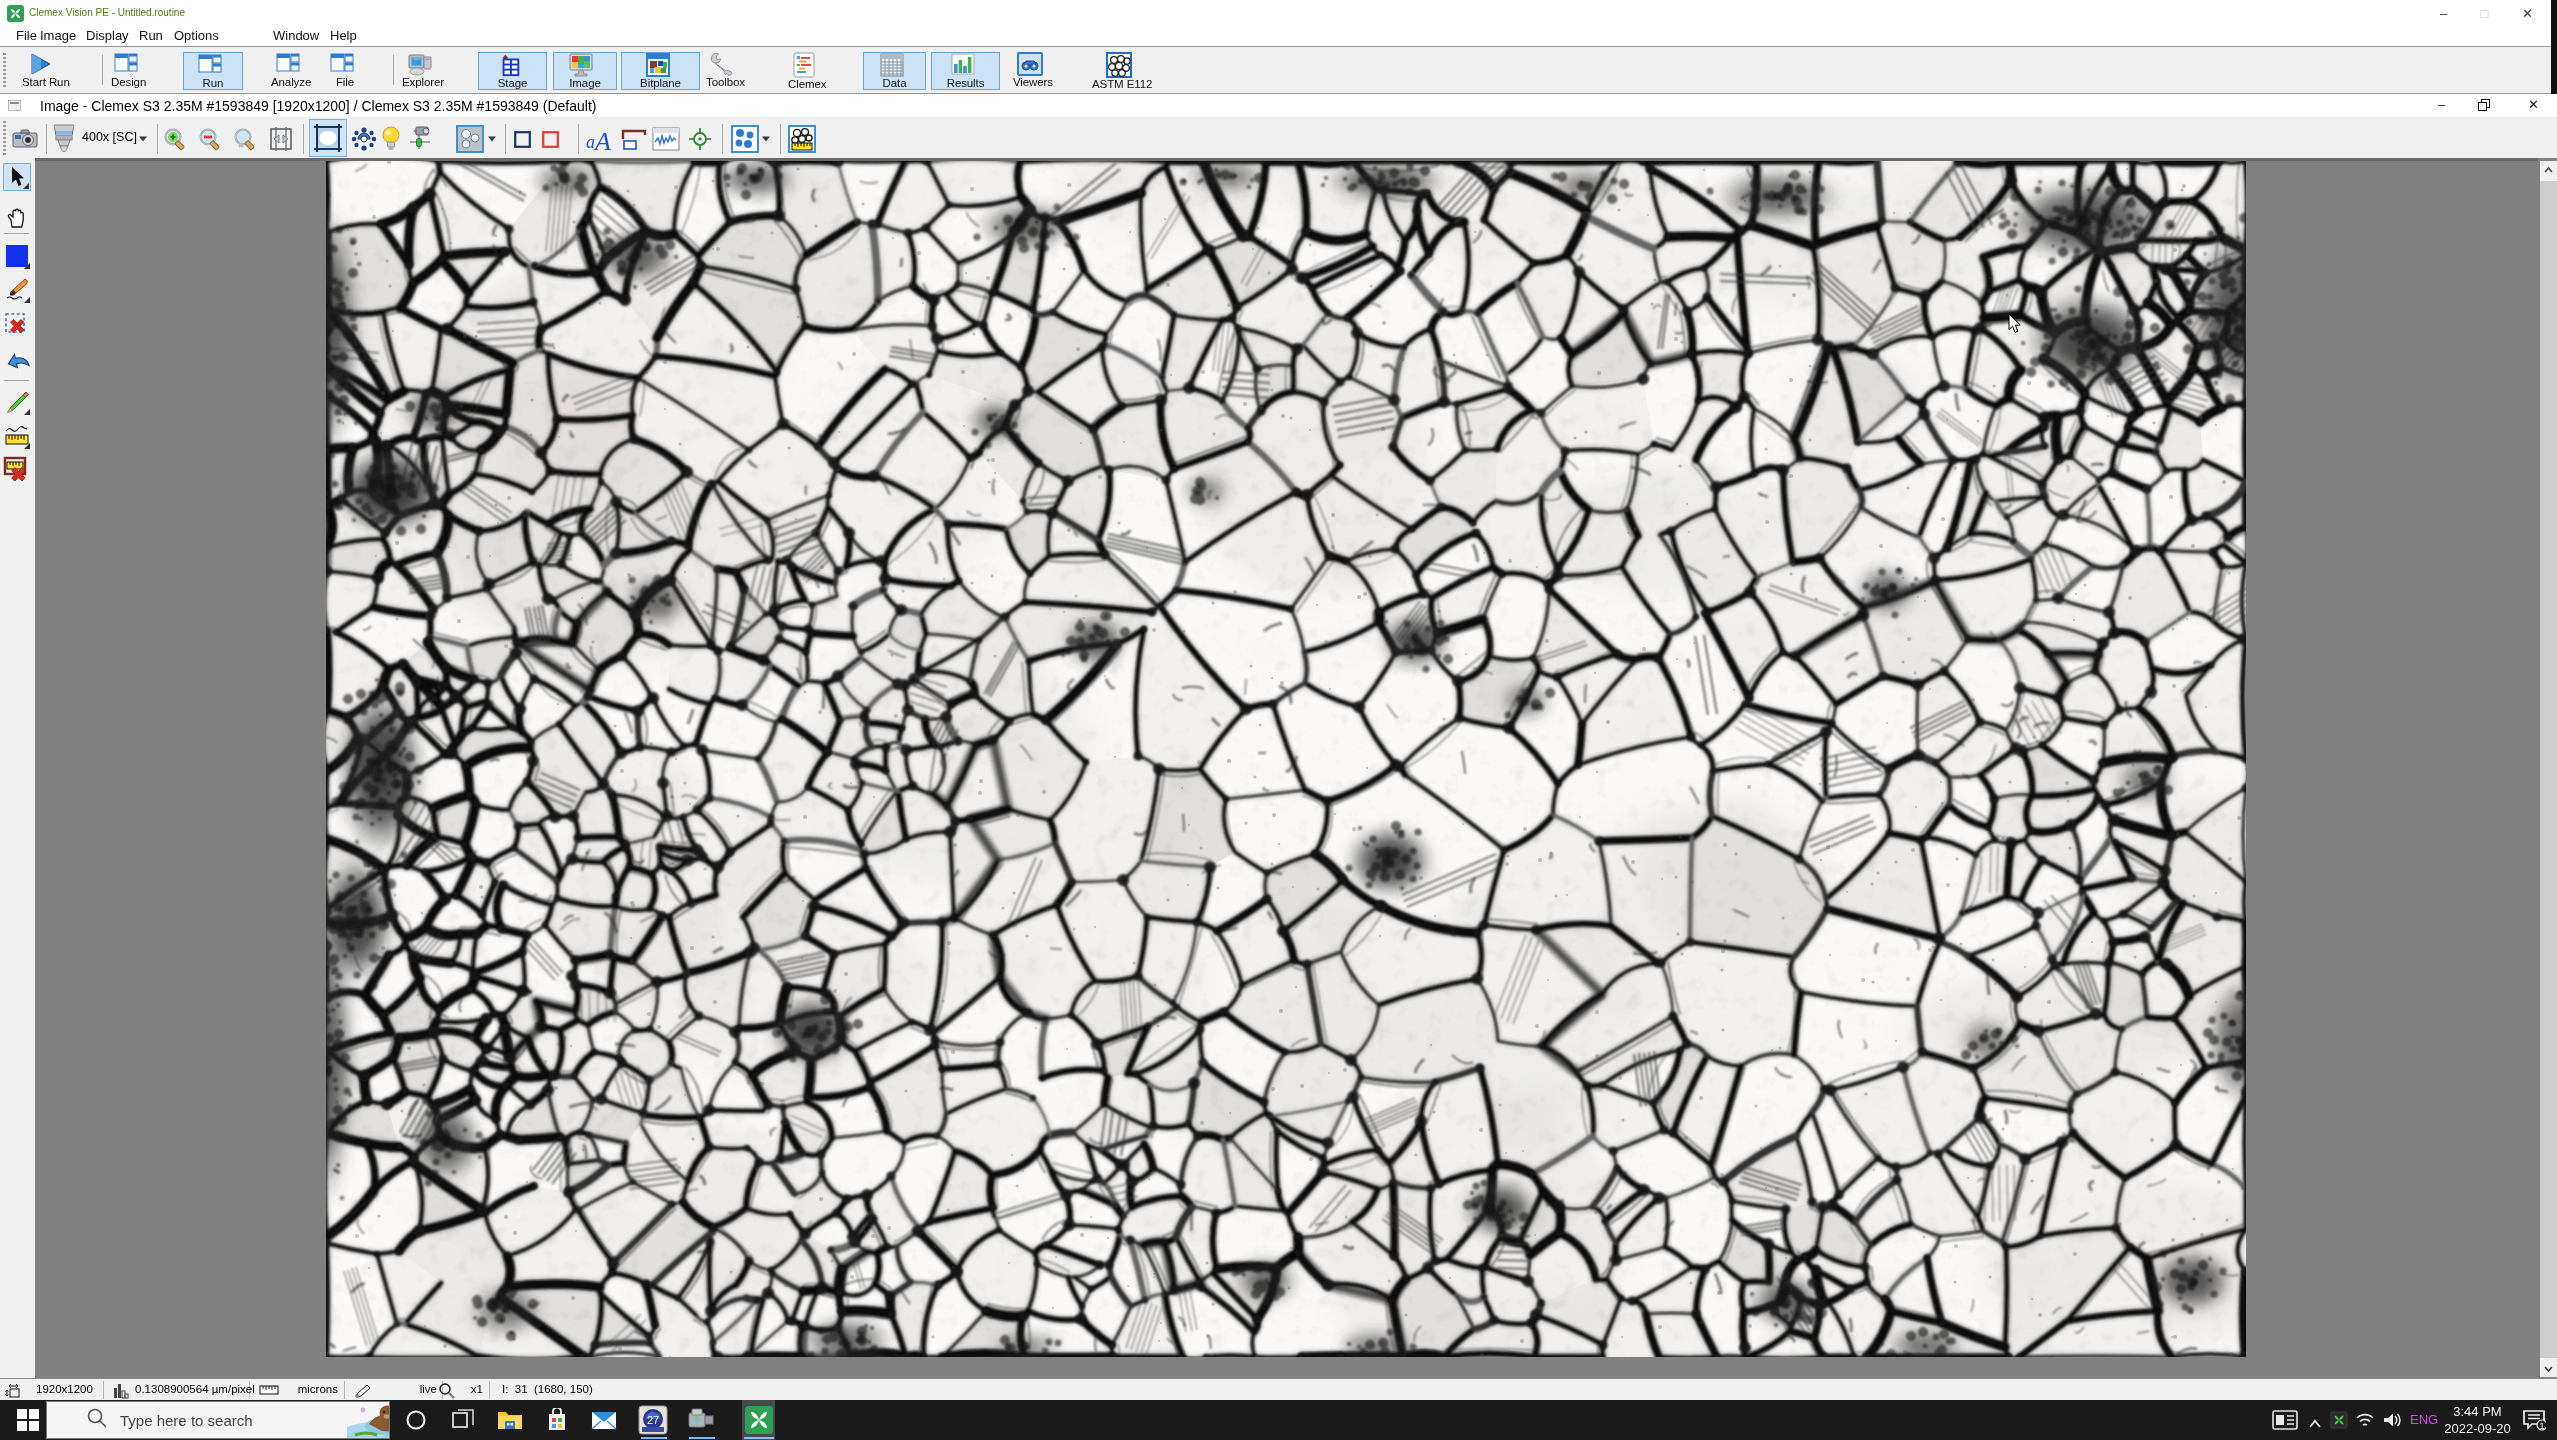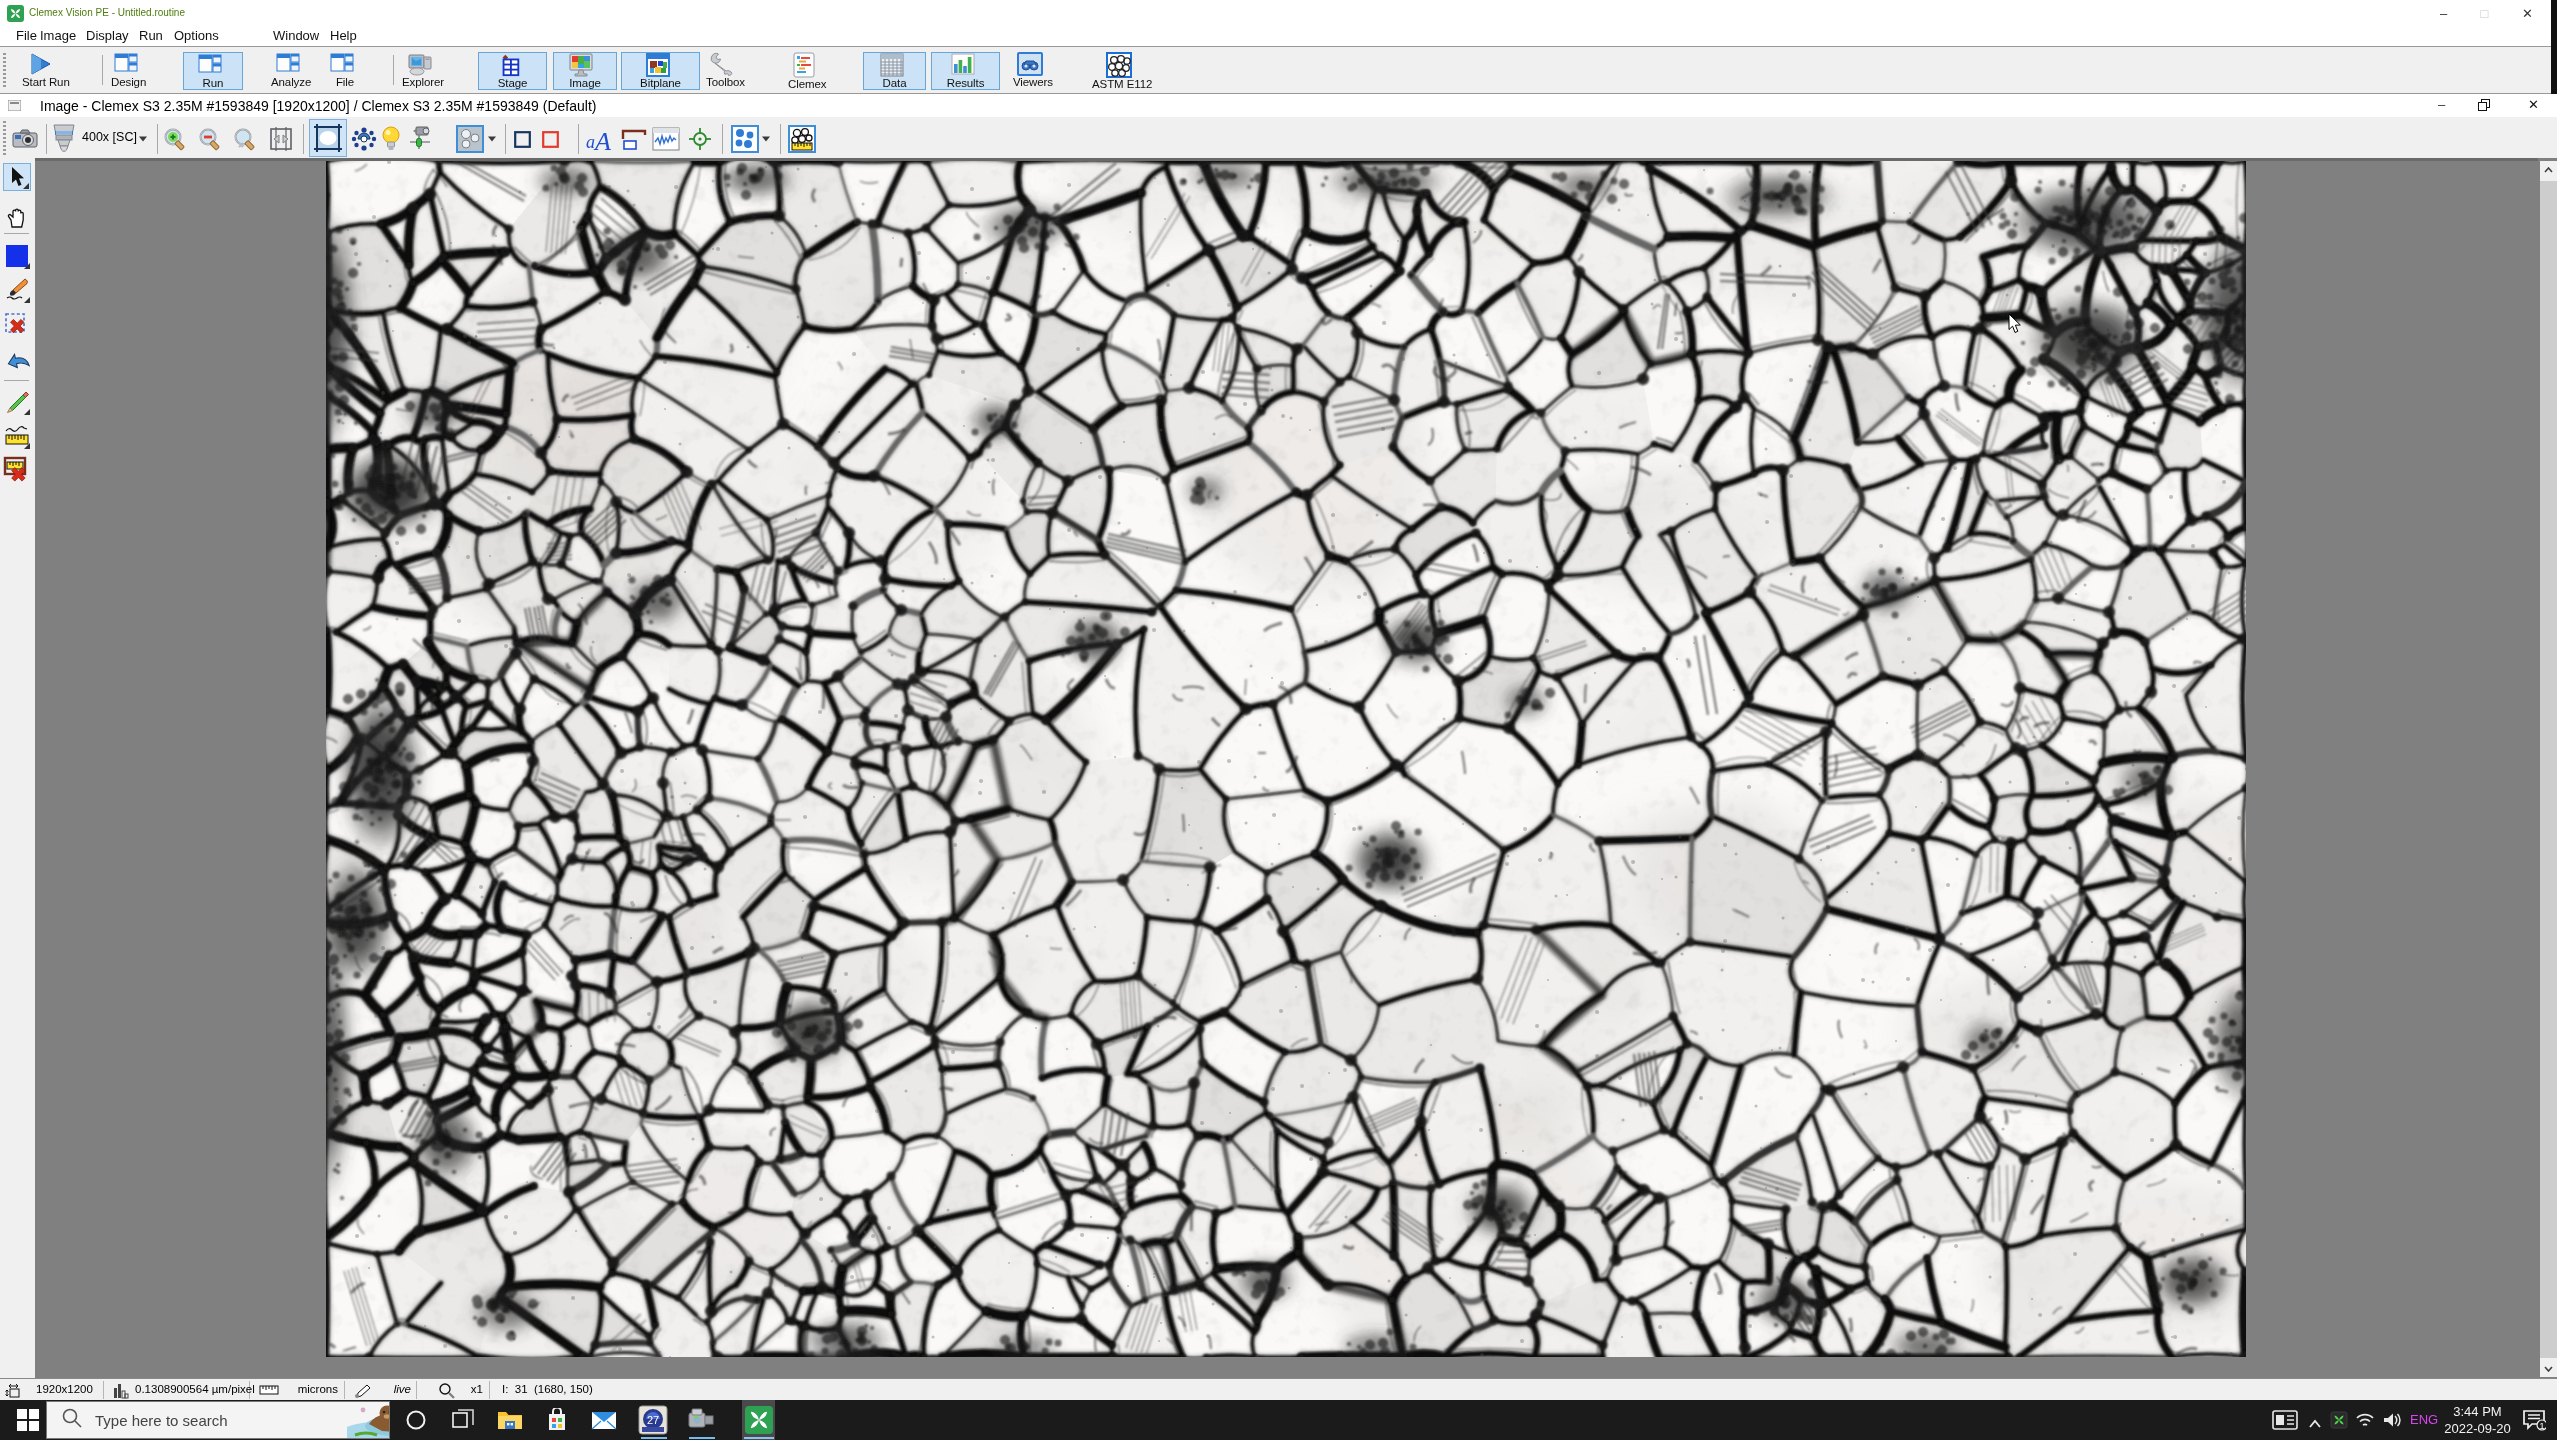--- a/index.html
+++ b/index.html
@@ -37,21 +37,21 @@
 #imgwrap{position:absolute;left:326px;top:3px;width:1920px;height:1196px;background:#f8f8f8;overflow:hidden;}
 
 #vscroll{position:absolute;left:2540px;top:3px;width:17px;height:1216px;background:#f0f0f0;}
 #vthumb{position:absolute;left:0;top:17px;width:17px;height:1180px;background:#cdcdcd;}
 .sarrow{position:absolute;left:0;width:17px;height:17px;background:#f0f0f0;color:#505050;font-size:10px;text-align:center;line-height:17px;}
 
 #statusbar{position:absolute;left:0;top:1378px;width:2557px;height:22px;background:#f0f0f0;border-top:1px solid #888;font-size:11.5px;color:#000;white-space:nowrap;}
 .seg{position:absolute;top:2px;height:18px;border-right:1px solid #b5b5b5;}
 
 #taskbar{position:absolute;left:0;top:1400px;width:2557px;height:40px;background:#1b1b1c;}
-#search{position:absolute;left:46px;top:1px;width:344px;height:38px;background:#f4f4f4;border:1px solid #777;display:flex;align-items:center;overflow:hidden;}
+#search{position:absolute;left:46px;top:1px;width:344px;height:38px;background:#f4f4f4;border:1px solid #777;display:flex;align-items:center;overflow:hidden;padding-left:25px;}
 #search .mag{margin-left:14px;margin-right:12px;}
 #search .stxt{font-size:15px;color:#444;}
 .tbicon{position:absolute;top:4px;width:32px;height:32px;display:flex;align-items:center;justify-content:center;}
 .underline{position:absolute;top:37px;height:2px;background:#76b9ed;}
 </style></head>
 <body>
 <div id="app">
 
   <div id="titlebar">
     <svg id="appicon" viewBox="0 0 17 17">
@@ -793,21 +793,21 @@
 <g stroke="#111">
               <line x1="4" y1="2" x2="4" y2="5"></line>
               <line x1="7" y1="2" x2="7" y2="6"></line>
               <line x1="10" y1="2" x2="10" y2="5"></line>
               <line x1="13" y1="2" x2="13" y2="6"></line>
               <line x1="16" y1="2" x2="16" y2="5"></line>
             </g>
 </svg></span>
         <span class="abs" style="right:6px;top:2px;">microns</span>
       </div>
-<div class="seg" style="left:346px;width:71px;font-style:italic;">
+<div class="seg" style="left:346px;width:97px;">
         <span class="abs" style="left:7px;top:2px;"><svg width="18" height="16" viewBox="0 0 18 16">
 <path d="M14 2 l3 3 -9 8 -4 1 1 -4 Z" fill="#fff" stroke="#111"></path>
 <circle cx="4" cy="13" r="2" fill="#888"></circle>
 </svg></span>
         <span class="abs" style="right:5px;top:2px;">live</span>
       </div>
 <div class="seg" style="left:431px;width:59px;">
         <span class="abs" style="left:7px;top:1px;"><svg width="18" height="18" viewBox="0 0 18 18">
 <circle cx="7" cy="7" r="5" fill="none" stroke="#111" stroke-width="1.4"></circle>
 <line x1="11" y1="11" x2="16" y2="16" stroke="#7d8087" stroke-width="2.4"></line>

